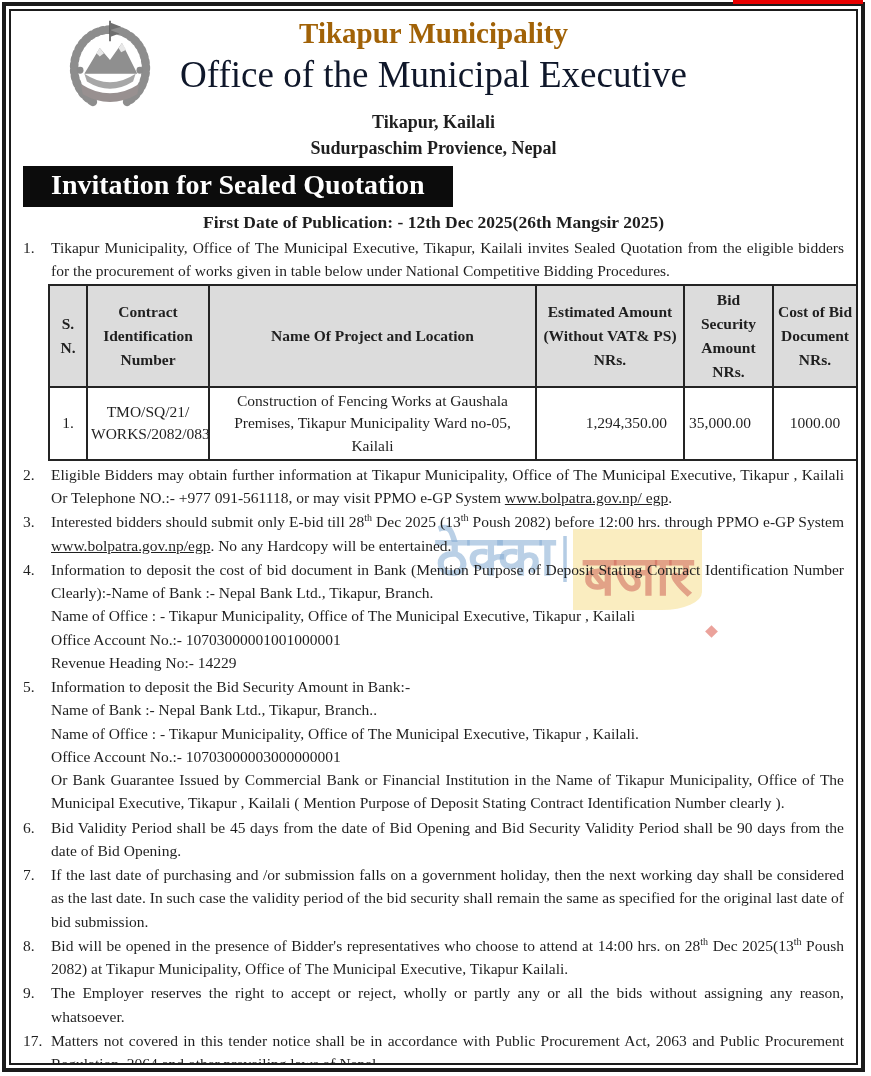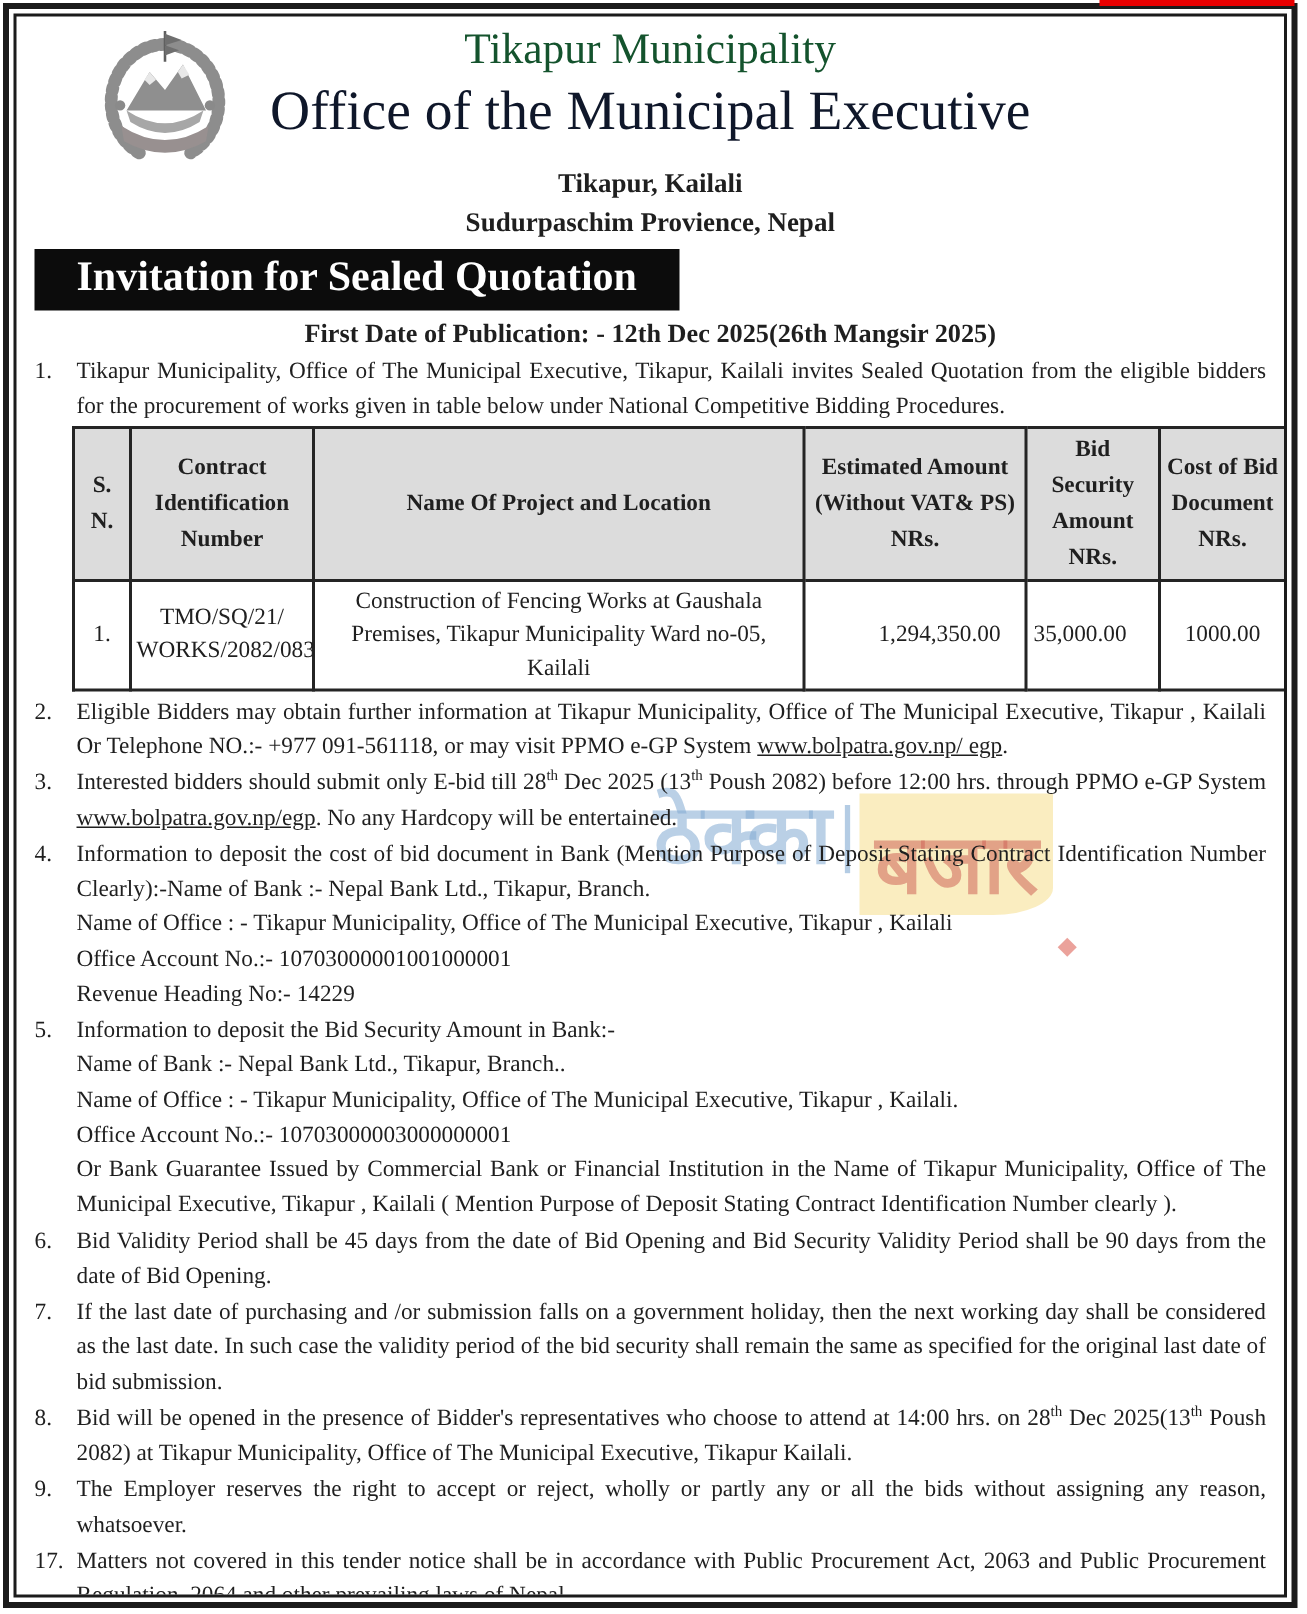--- a/index.html
+++ b/index.html
@@ -41,21 +41,21 @@
   }
   .wm-dot {
     position:absolute; right:-14px; bottom:-26px;
     width:9px; height:9px; background:rgba(215,70,55,0.5);
     transform:rotate(45deg);
   }
   .content { position:relative; z-index:1; }
 
   .doc-header { text-align:center; position:relative; }
   .emblem { position:absolute; left:44px; top:2px; width:86px; height:94px; }
-  .org-name   { font-size:29px; font-weight:normal; margin:1px 0 0; color:#14532d; }
+  .org-name   { font-size:29px; font-weight:bold; margin:1px 0 0; color:#a16207; }
   .office-name{ font-size:37px; font-weight:normal; margin:3px 0 1px; color:#0f172a; }
   .loc-line   { font-size:18px; font-weight:bold; margin:16px 0 2px; }
   .prov-line  { font-size:18px; font-weight:bold; margin:5px 0 7px; }
   .banner-wrap { text-align:left; }
   .banner {
     display:inline-block; background:#0c0c0c; color:#ffffff;
     font-size:28px; font-weight:bold;
     padding:3px 28px 6px 28px;
   }
   .pub-line { text-align:center; font-weight:bold; font-size:17.5px; margin:5px 0 3px; }

